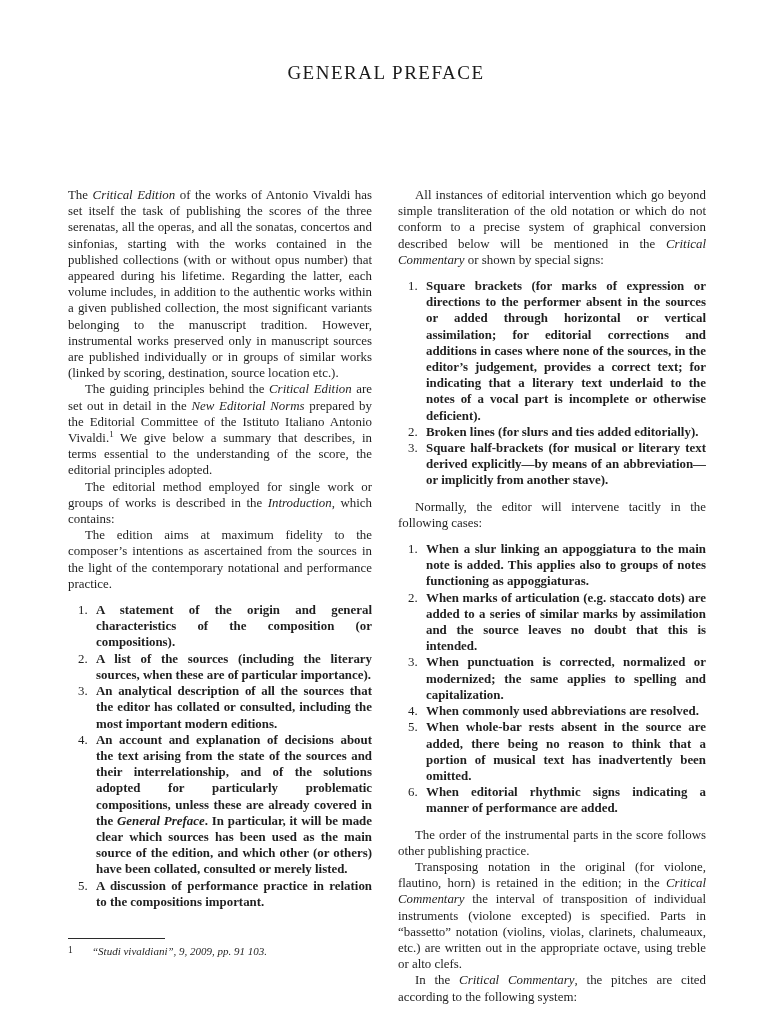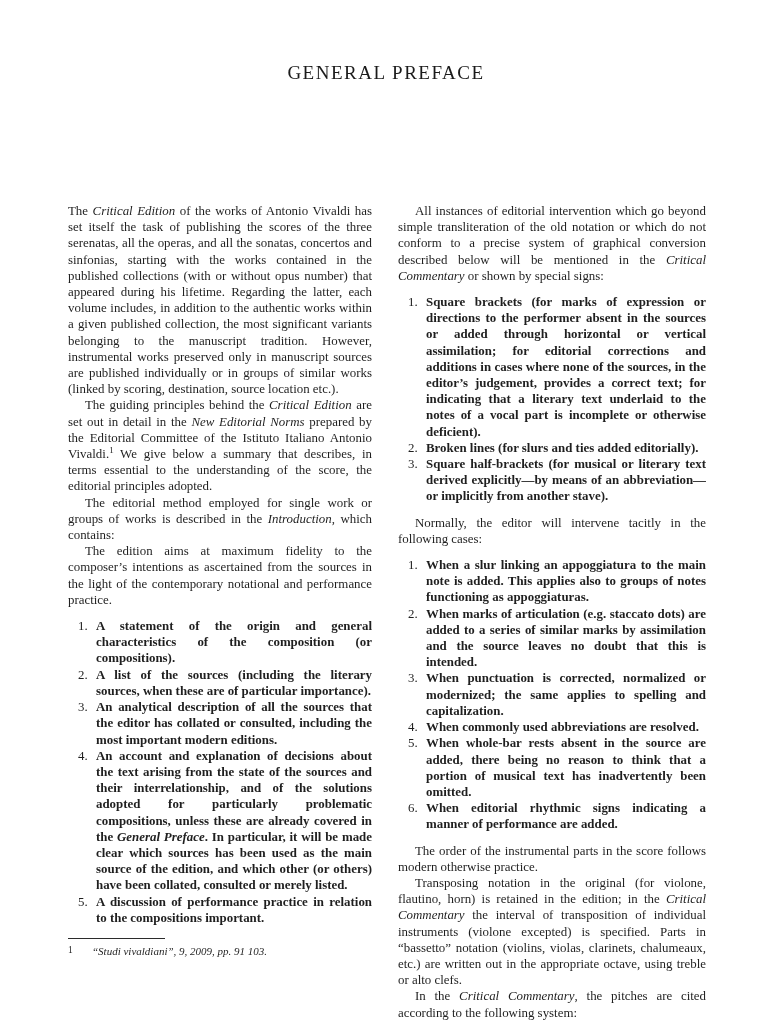--- a/index.html
+++ b/index.html
@@ -30,21 +30,20 @@
   .columns {
     position: absolute;
     left: 68px; top: 187px;
     display: flex;
     gap: 26px;
   }
   .column {
     font-size: 12.9px;
     line-height: 16.2px;
     text-align: justify;
-    margin-top: 16px;
   }
   .col-left  { width: 304px; }
   .col-right { width: 308px; }
   p.para { margin: 0; text-align: justify; }
   p.para.indent { text-indent: 17px; }
   .list { margin: 10px 0; }
   .list-item { display: flex; }
   .num {
     flex: 0 0 18px;
     margin-left: 10px;
@@ -149,21 +148,21 @@
           </div>
           <div class="list-item">
             <span class="num">5.</span>
             <span class="li-body"><span>When whole-bar rests absent in the source are added, there being no reason to think that a portion of musical text has inadvertently been omitted.</span></span>
           </div>
           <div class="list-item">
             <span class="num">6.</span>
             <span class="li-body"><span>When editorial rhythmic signs indicating a manner of performance are added.</span></span>
           </div>
         </div>
-        <p class="para indent"><span>The order of the instrumental parts in the score follows modern otherwise practice.</span></p>
+        <p class="para indent"><span>The order of the instrumental parts in the score follows other publishing practice.</span></p>
         <p class="para indent"><span>Transposing notation in the original (for violone, flautino, horn) is retained in the edition; in the </span><i>Critical Commentary</i><span> the interval of transposition of individual instruments (violone excepted) is specified. Parts in “bassetto” notation (violins, violas, clarinets, chalumeaux, etc.) are written out in the appropriate octave, using treble or alto clefs.</span></p>
         <p class="para indent"><span>In the </span><i>Critical Commentary</i><span>, the pitches are cited according to the following system:</span></p>
       </div>
   </div>
 
   <div class="footnote">
     <div class="fn-rule"></div>
     <div class="fn-line">
       <span class="fn-marker">1</span>
       <span class="fn-text"><span>“Studi vivaldiani”, 9, 2009, pp. 91 103.</span></span>

